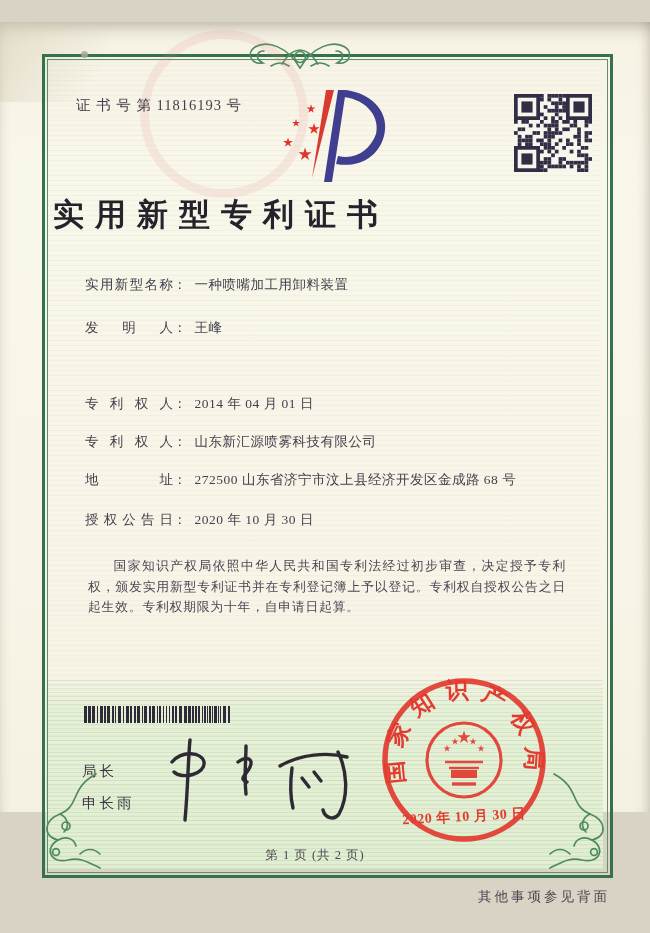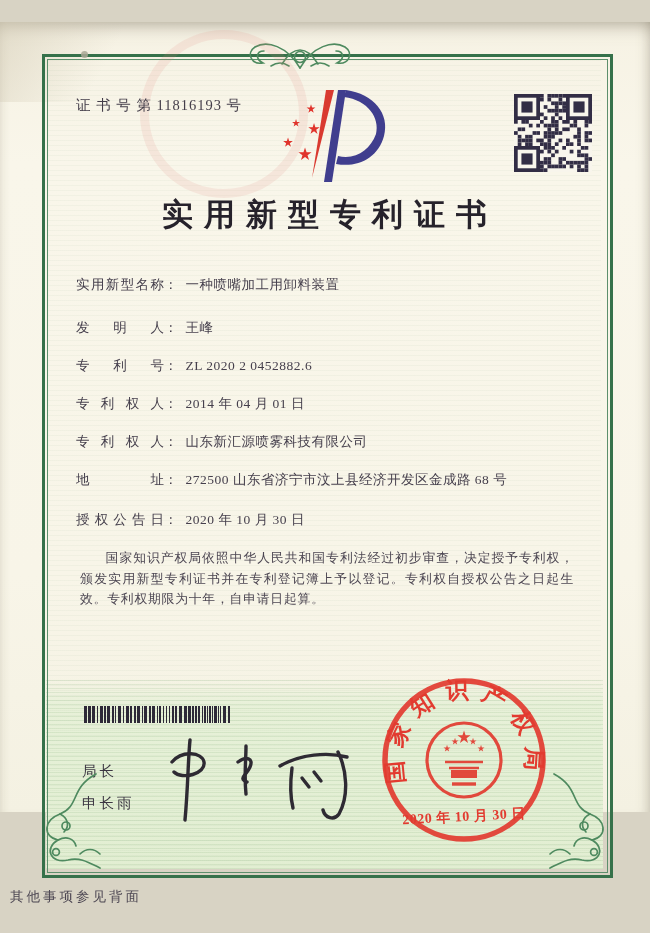--- a/index.html
+++ b/index.html
@@ -20,41 +20,41 @@
     background:linear-gradient(180deg,rgba(229,240,214,0) 0%,rgba(229,240,214,.85) 14%,#e5f0d6 40%,#e2eed2 100%);}
   .green-band .waves{position:absolute;inset:0;
     background:repeating-linear-gradient(0deg,rgba(140,180,130,.35) 0 1px,transparent 1px 4px);opacity:.55;}
   .grommet{position:absolute;left:81px;top:29px;width:7px;height:7px;border-radius:50%;background:#a9a795;opacity:.85;}
   .watermark-ring{position:absolute;left:140px;top:8px;width:150px;height:150px;border-radius:50%;
     border:9px solid rgba(226,136,126,.14);}
   
   .cert-no{position:absolute;left:76px;top:74px;font-size:14.5px;color:#433d49;letter-spacing:1px;}
   .logo{position:absolute;left:266px;top:64px;}
   .qr{position:absolute;left:514px;top:72px;}
-  .title{position:absolute;left:42px;top:172px;width:565px;text-align:center;
+  .title{position:absolute;left:42px;top:172px;width:565px;text-align:left;
     font-size:31px;font-weight:bold;color:#26222b;letter-spacing:11px;text-indent:11px;}
   
   .row{position:absolute;left:76px;white-space:nowrap;font-size:13.5px;color:#453f4c;}
-  .flabel{display:inline-block;width:88px;text-align:justify;text-align-last:justify;vertical-align:baseline;}
+  .flabel{display:inline-block;width:88px;text-align:justify;text-align-last:justify;vertical-align:baseline;margin-left:9px;}
   .colon{display:inline-block;margin-right:8px;}
   .fvalue{letter-spacing:.5px;text-align:right;}
   .row.g2{left:303px;}
   
   .paras{position:absolute;left:76px;top:522px;width:502px;}
-  .paras p{margin:4px;text-indent:2em;font-size:12.8px;line-height:20.6px;letter-spacing:.8px;color:#4c4652;text-align:justify;}
+  .paras p{margin:12px;text-indent:2em;font-size:12.8px;line-height:20.6px;letter-spacing:.8px;color:#4c4652;text-align:justify;}
   
   .barcode{position:absolute;left:84px;top:684px;}
   .sig-title{position:absolute;left:82px;top:740px;font-size:14.5px;color:#3b3642;letter-spacing:3px;}
   .sig-name{position:absolute;left:82px;top:772px;font-size:14.5px;color:#3b3642;letter-spacing:3px;}
   .autograph{position:absolute;left:150px;top:704px;}
   .seal{position:absolute;left:378px;top:652px;}
   .seal-date{position:absolute;left:378px;top:786px;width:172px;text-align:center;
     font-size:14px;font-weight:bold;color:#e23b30;letter-spacing:.5px;transform:rotate(-3deg);}
   .page-info{position:absolute;left:30px;top:825px;width:570px;text-align:center;font-size:12.5px;color:#4c4652;letter-spacing:1px;}
-  .back-note{position:absolute;left:10px;top:866px;width:600px;text-align:left;font-size:13.5px;color:#4c4652;letter-spacing:3px;}
+  .back-note{position:absolute;left:10px;top:866px;width:600px;text-align:right;font-size:13.5px;color:#4c4652;letter-spacing:3px;}
   .ornament-top{position:absolute;left:225px;top:12px;}
   .ornament-bl{position:absolute;left:36px;top:748px;}
   .ornament-br{position:absolute;left:546px;top:748px;transform:scaleX(-1);}
 </style>
 </head>
 <body>
 
 <div class="stage">
   <div class="paper">
     <div class="fold"></div>
@@ -251,23 +251,20 @@
     </svg>
 
     <div class="title">实用新型专利证书</div>
 
     <div class="row" style="top:254px">
       <span class="flabel">实用新型名称</span><span class="colon">：</span><span class="fvalue">一种喷嘴加工用卸料装置</span>
     </div>
     <div class="row" style="top:297px">
       <span class="flabel">发明人</span><span class="colon">：</span><span class="fvalue">王峰</span>
     </div>
-    <div class="row" style="top:335px">
-      <span class="flabel">专利号</span><span class="colon">：</span><span class="fvalue">ZL 2020 2 0452882.6</span>
-    </div>
     <div class="row" style="top:373px">
       <span class="flabel">专利权人</span><span class="colon">：</span><span class="fvalue">2014 年 04 月 01 日</span>
     </div>
     <div class="row" style="top:411px">
       <span class="flabel">专利权人</span><span class="colon">：</span><span class="fvalue">山东新汇源喷雾科技有限公司</span>
     </div>
     <div class="row" style="top:449px">
       <span class="flabel">地址</span><span class="colon">：</span><span class="fvalue">272500 山东省济宁市汶上县经济开发区金成路 68 号</span>
     </div>
     <div class="row" style="top:489px">
@@ -380,15 +377,16 @@
       <g fill="none" stroke="#4e8a5f" stroke-width="1.7" stroke-linecap="round">
         <path d="M60,4 C34,18 44,36 24,44 C8,50 6,66 22,70 C8,78 14,94 32,90 C44,87 52,92 64,98"></path>
         <path d="M24,44 C32,48 34,56 28,62"></path>
         <path d="M22,70 C30,66 38,68 40,76"></path>
         <circle cx="30" cy="56" r="4"></circle>
         <circle cx="20" cy="82" r="3.4"></circle>
         <path d="M44,84 C50,78 58,78 64,84"></path>
       </g>
     </svg>
 
+    <div class="page-info">第 1 页 (共 2 页)</div>
     <div class="back-note">其他事项参见背面</div>
   </div>
 </div>
 
 </body></html>

